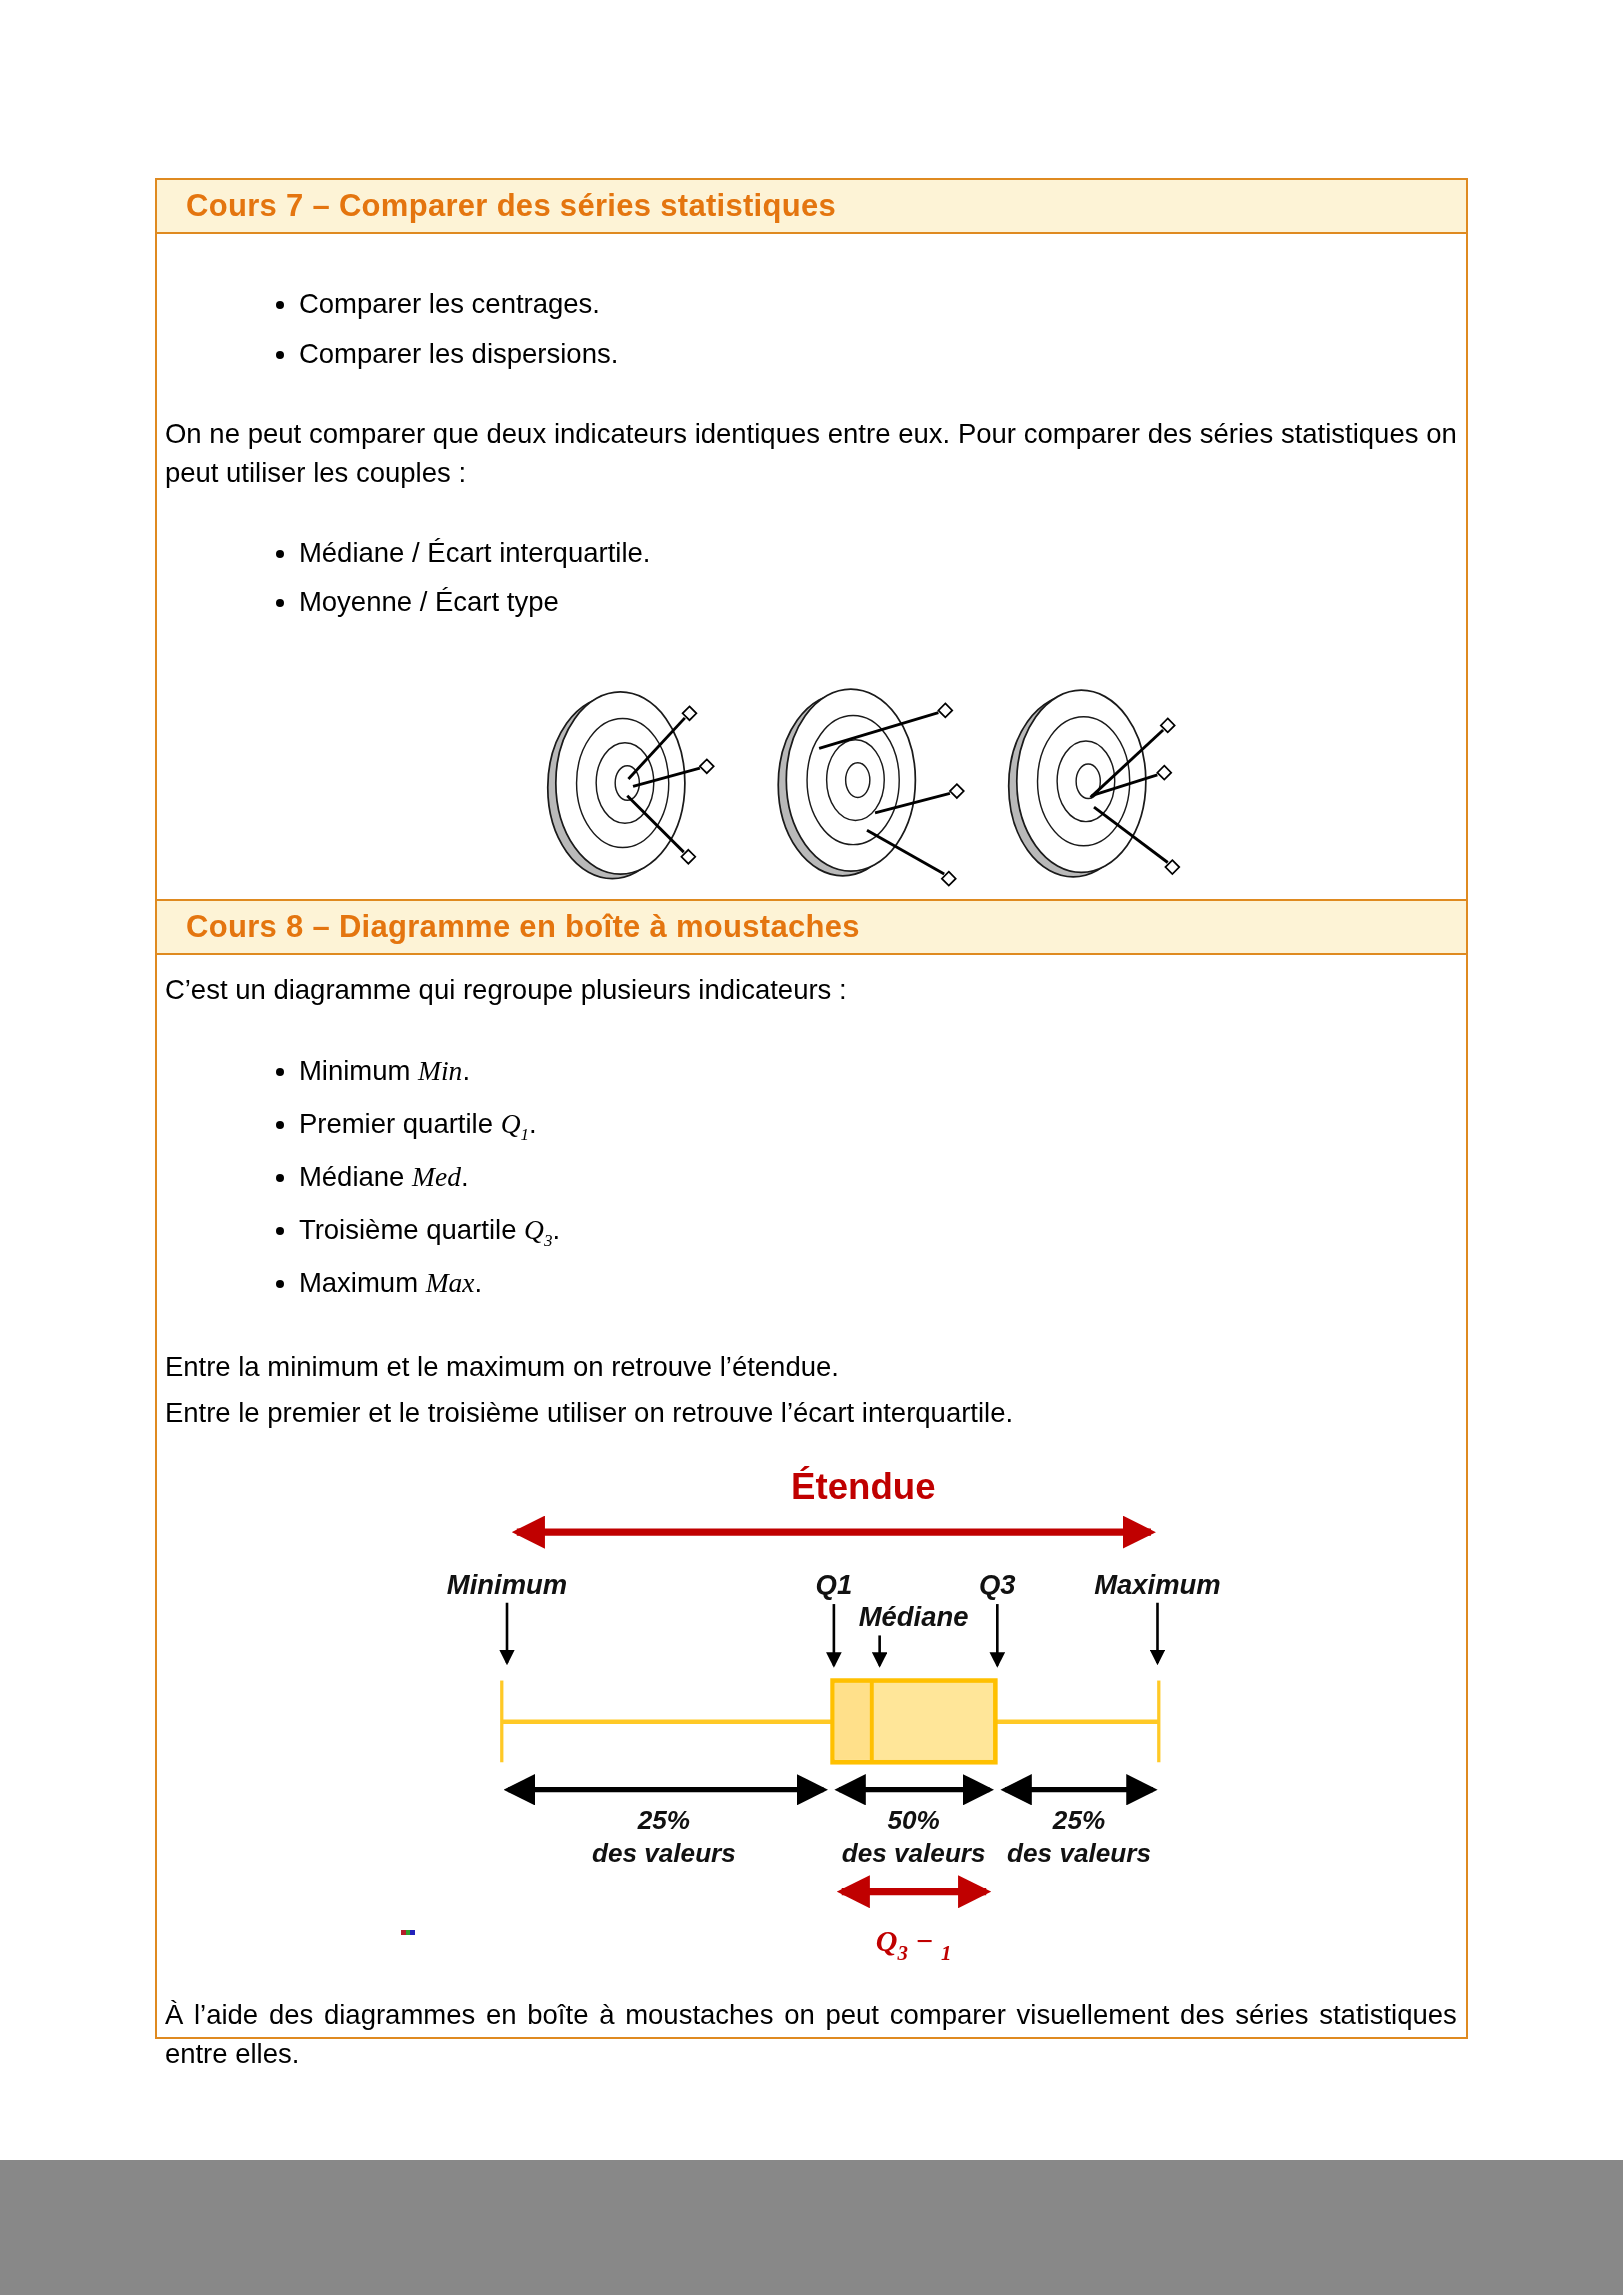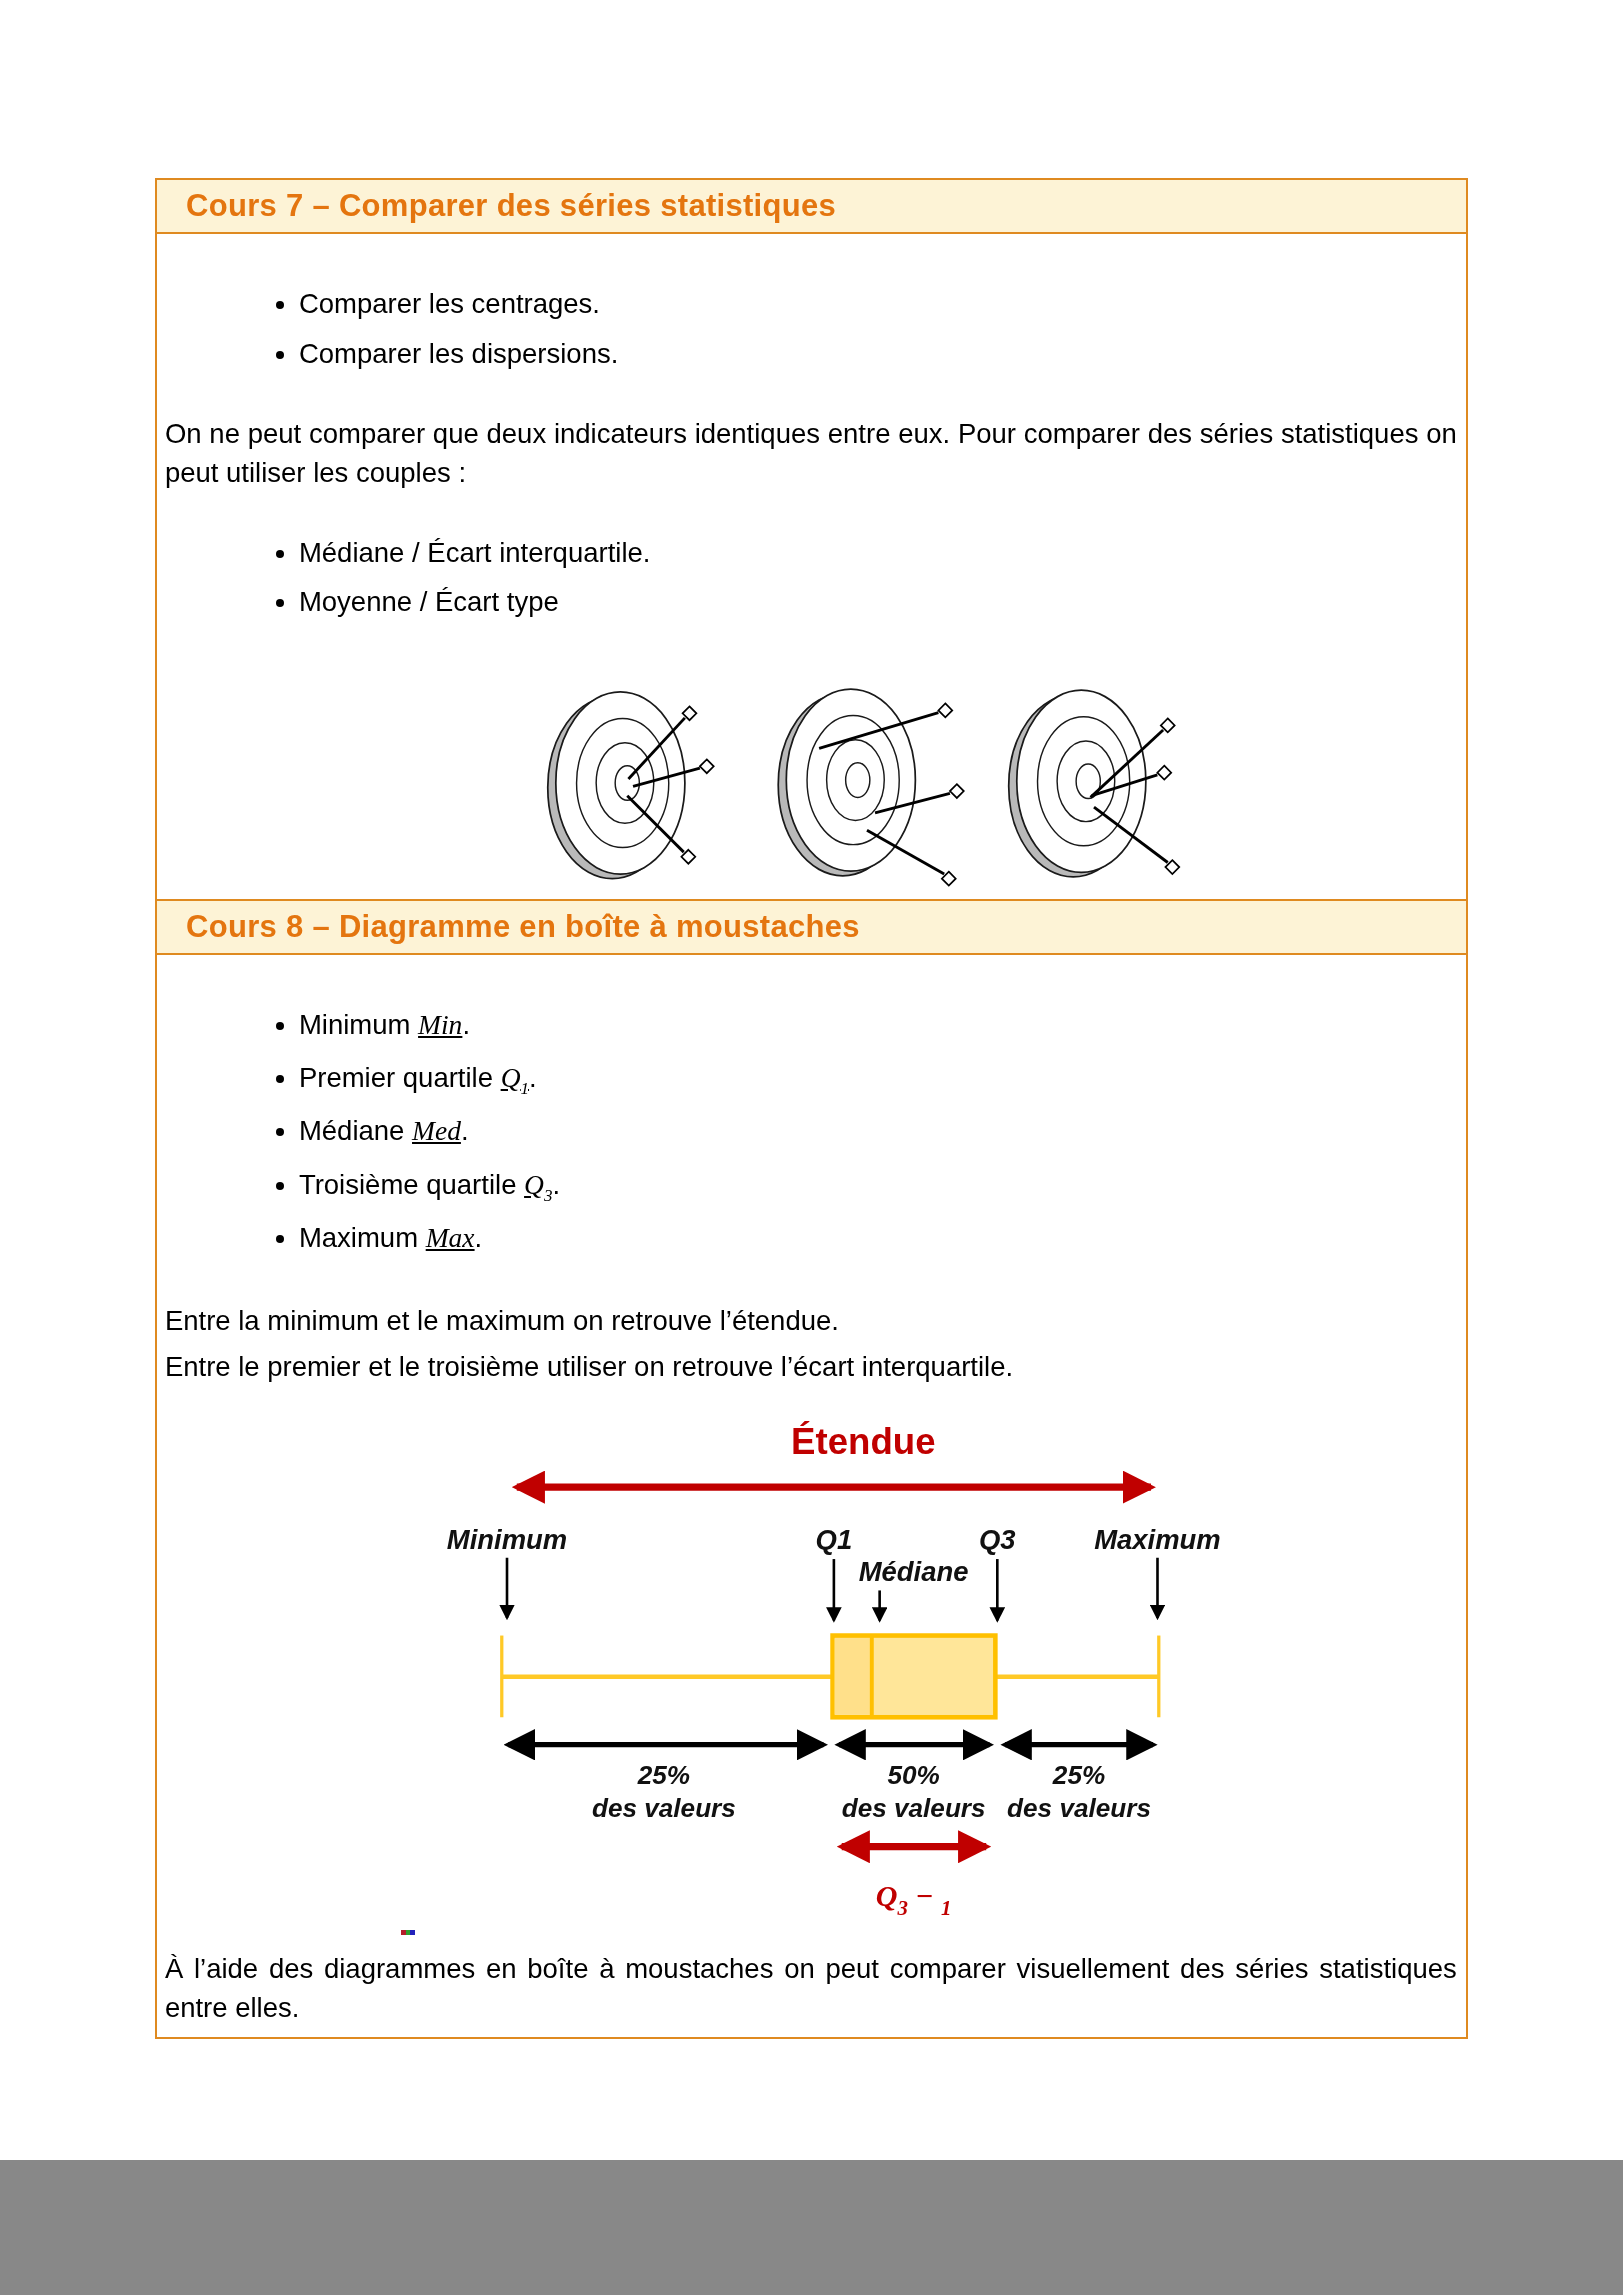--- a/index.html
+++ b/index.html
@@ -38,21 +38,20 @@
   ul.bullets{
     margin:41px 0 41px 0;
     padding-left:134px;
   }
   ul.bullets li{
     margin-bottom:10.5px;
   }
   .math{
     font-family:"Liberation Serif",serif;
     font-style:italic;
-    text-decoration:underline;
   }
   .math sub{
     font-size:0.62em;
     font-style:italic;
   }
   .dartboards{display:block;margin:18.3px auto 0 auto;}
   .figure-wrap{width:870px;margin:23.6px auto 5.2px auto;}
   .artifact{
     position:absolute;left:401px;top:1930px;
     display:flex;
@@ -132,20 +131,21 @@
           <line x1="1142" y1="252" x2="1270" y2="348" stroke="#000" stroke-width="5"></line>
           <path d="M1278 344 L1290 356 L1278 368 L1266 356 Z" fill="#fff" stroke="#000" stroke-width="3"></path>
         </g>
       </svg>
     </div>
   </section>
 
   <section class="course-box box-2">
     <div class="course-header">Cours 8 – Diagramme en boîte à moustaches</div>
     <div class="course-body">
+      <p class="para">C’est un diagramme qui regroupe plusieurs indicateurs :</p>
       <ul class="bullets">
         <li><span>Minimum </span><span class="math"><span>Min</span><sub></sub></span><span>.</span></li>
         <li><span>Premier quartile </span><span class="math"><span>Q</span><sub>1</sub></span><span>.</span></li>
         <li><span>Médiane </span><span class="math"><span>Med</span><sub></sub></span><span>.</span></li>
         <li><span>Troisième quartile </span><span class="math"><span>Q</span><sub>3</sub></span><span>.</span></li>
         <li><span>Maximum </span><span class="math"><span>Max</span><sub></sub></span><span>.</span></li>
       </ul>
       <p class="para">Entre la minimum et le maximum on retrouve l’étendue.</p>
       <p class="para">Entre le premier et le troisième utiliser on retrouve l’écart interquartile.</p>
 

